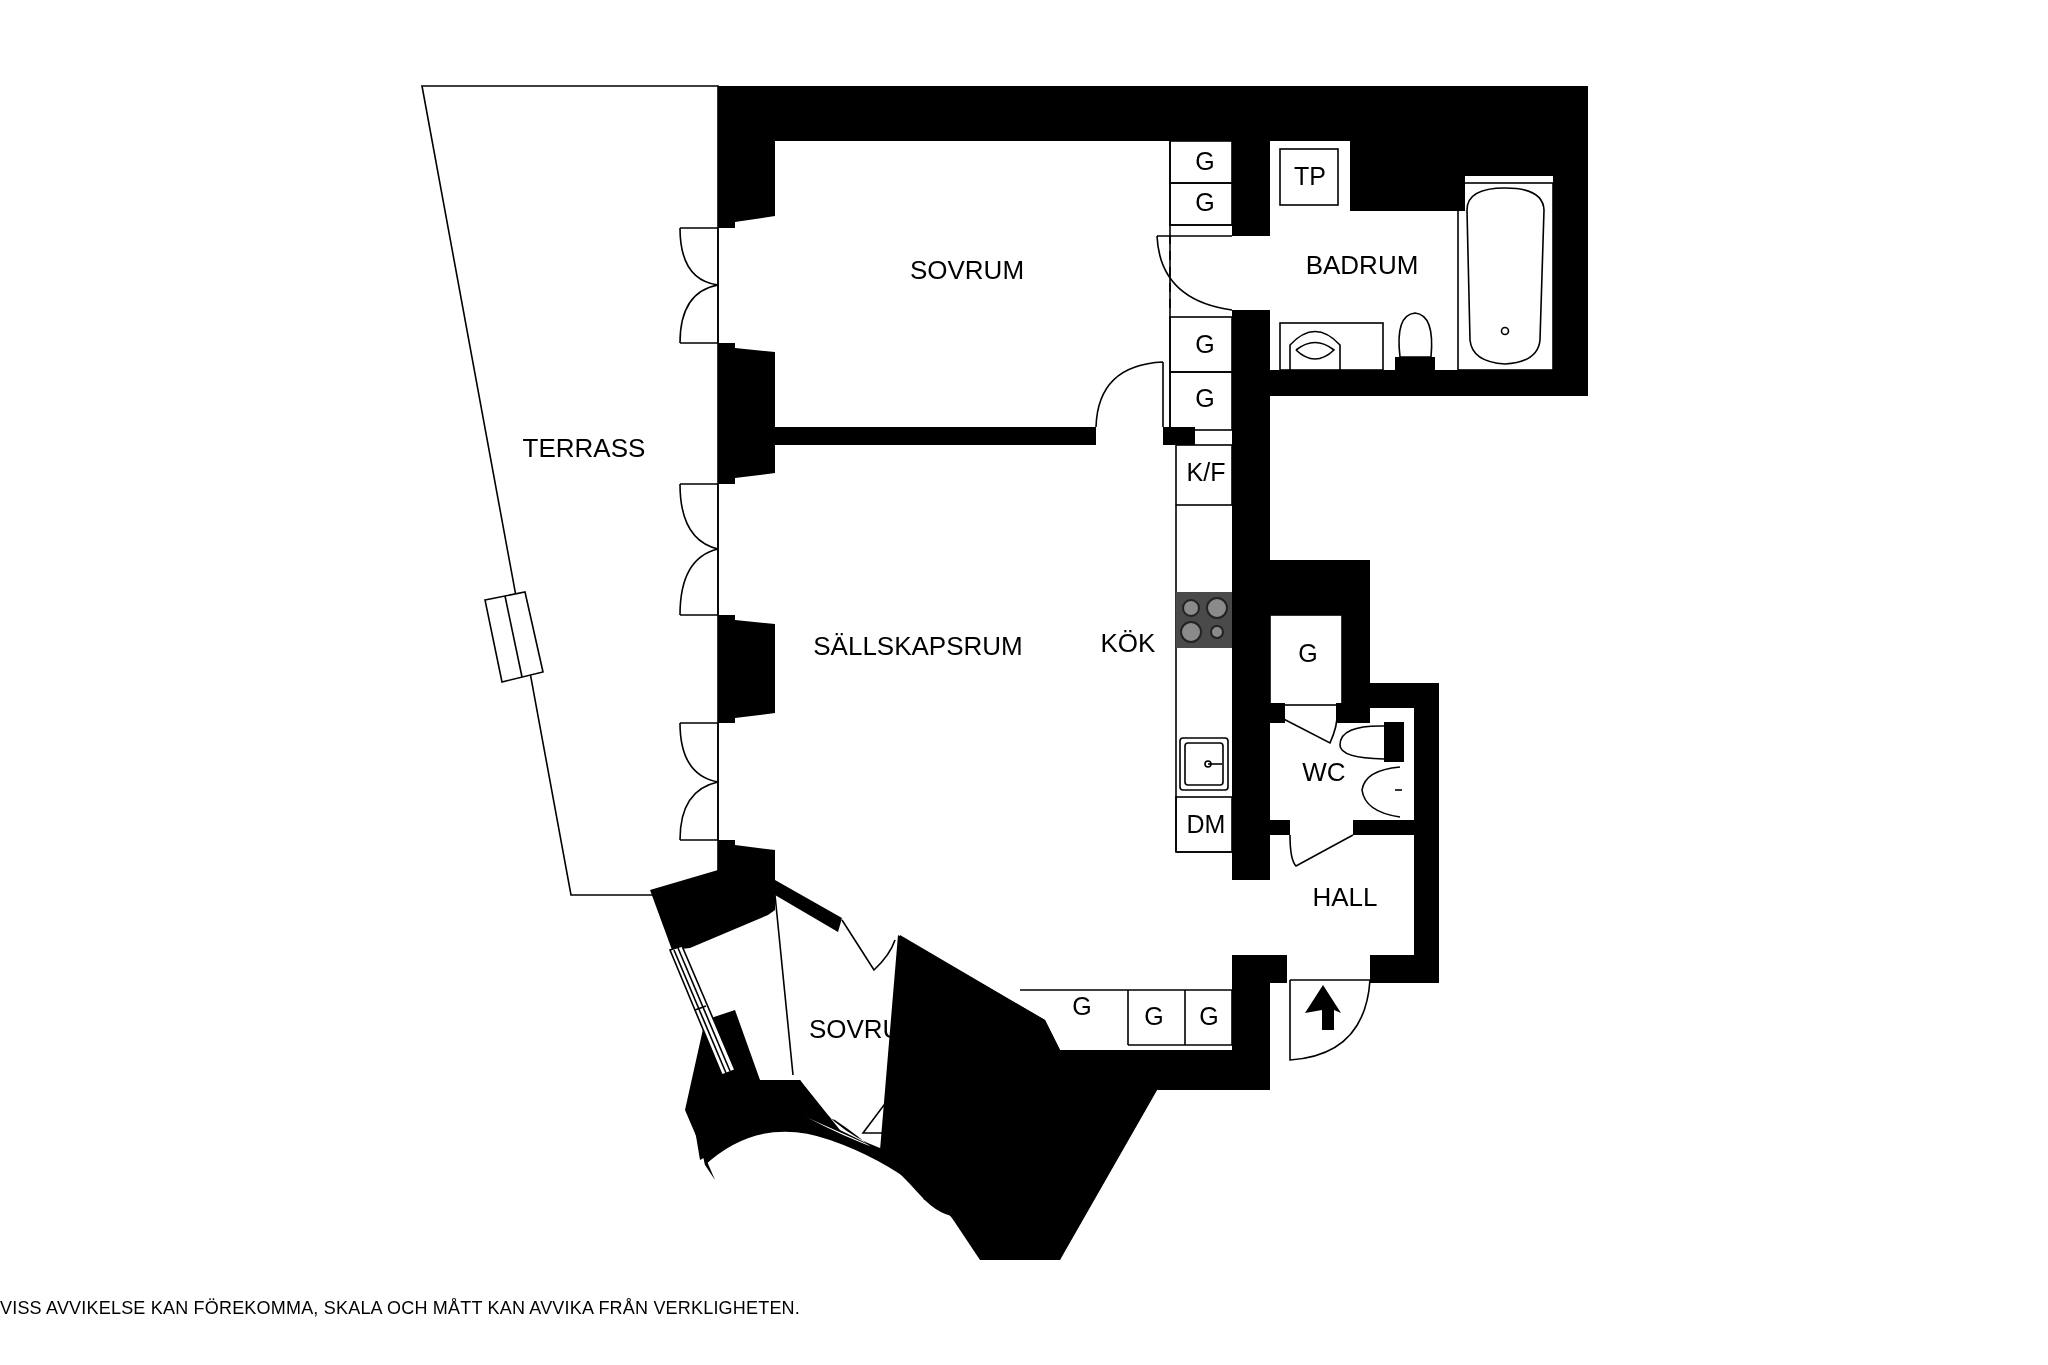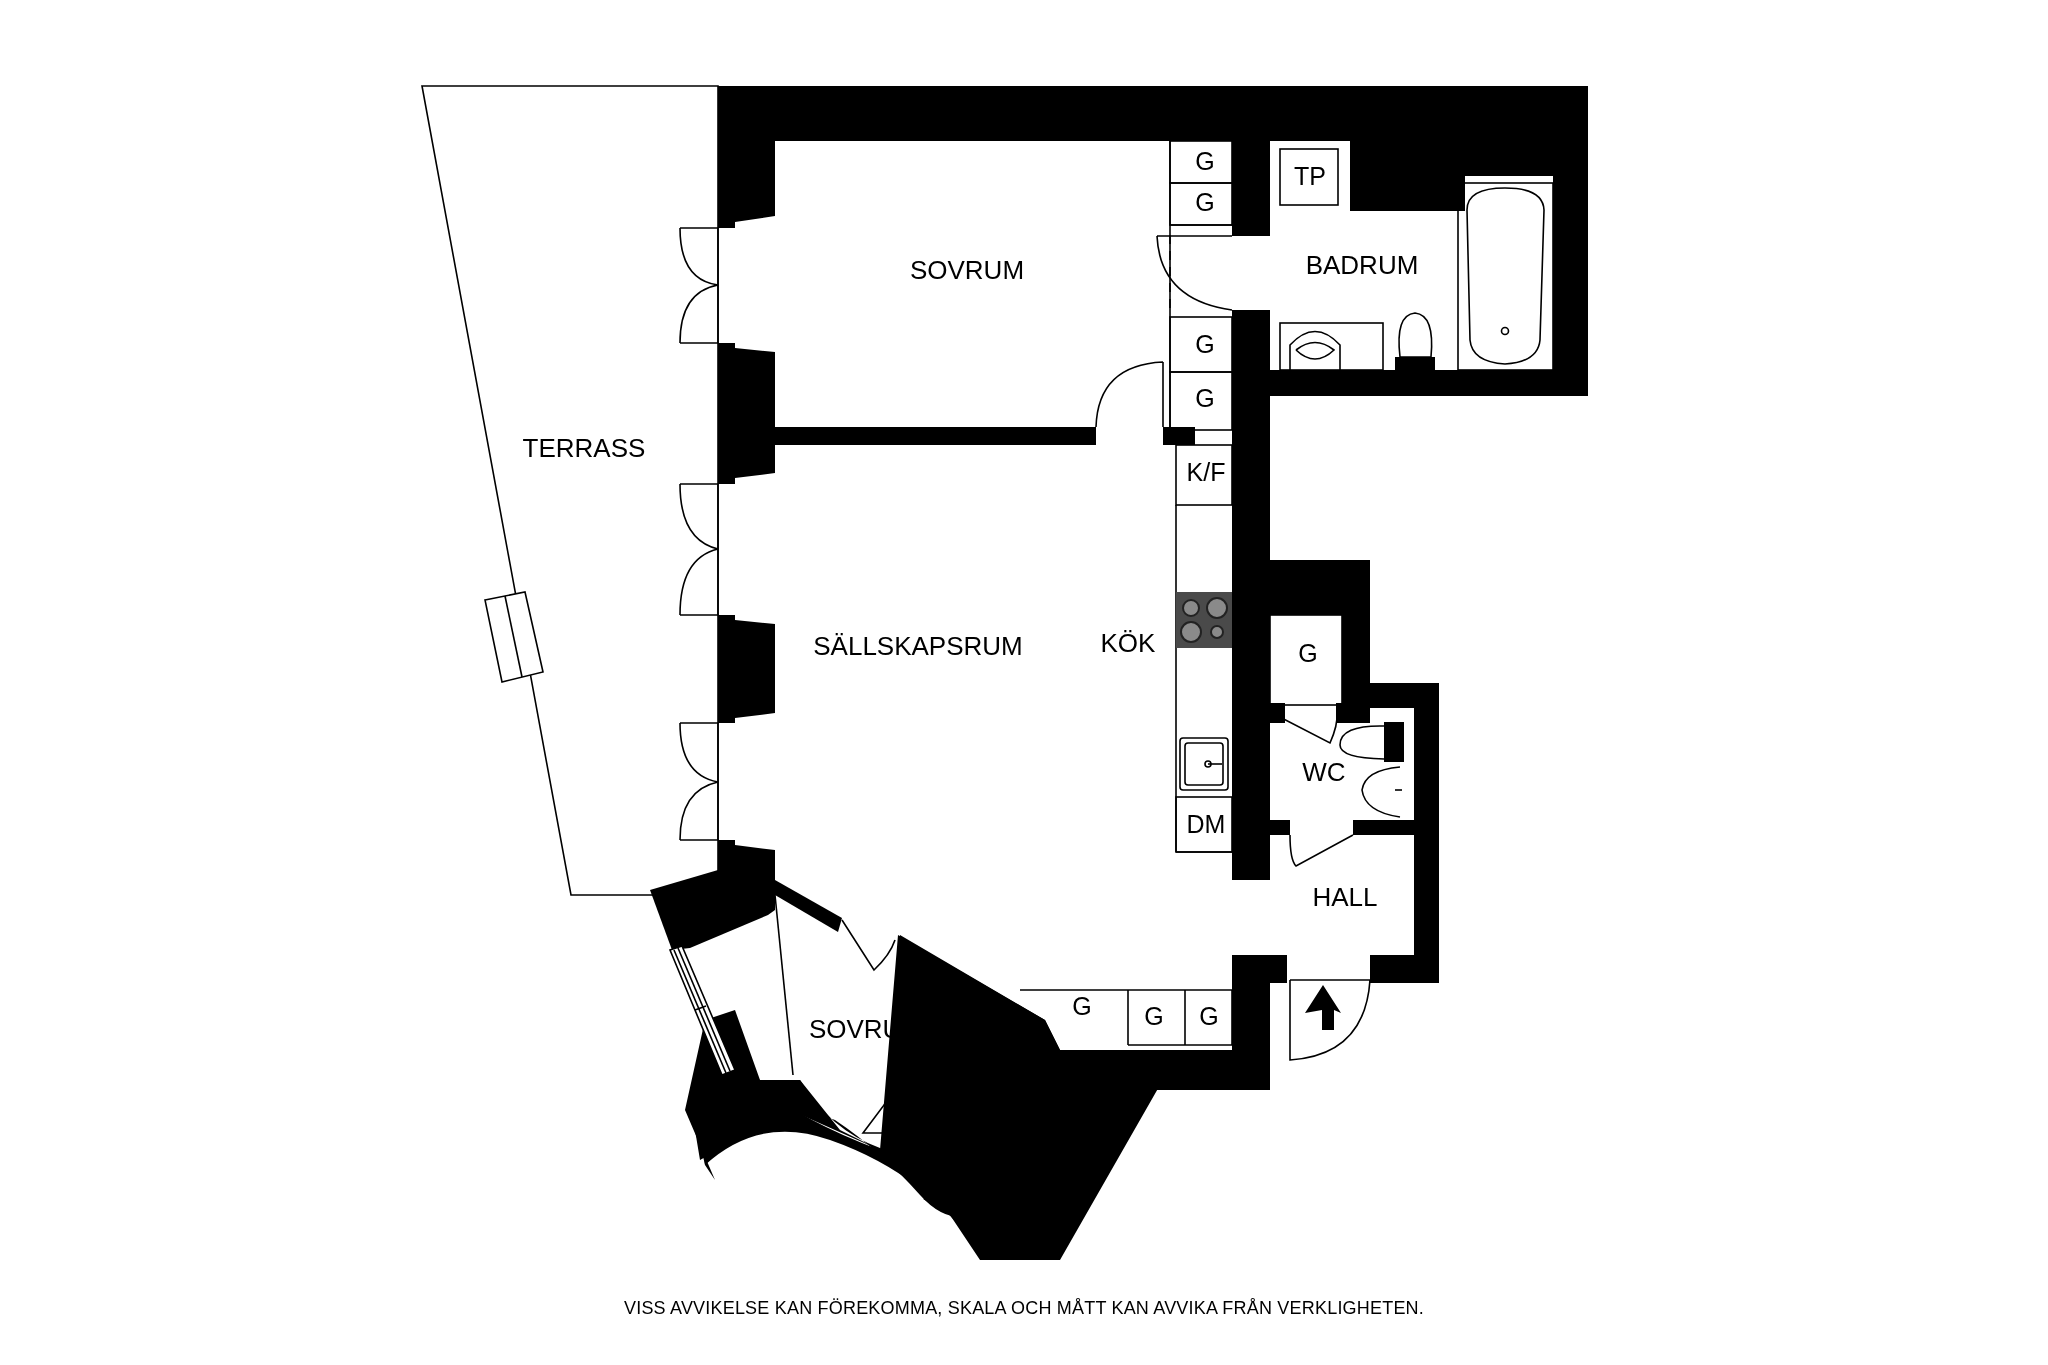--- a/index.html
+++ b/index.html
@@ -5,21 +5,21 @@
   html, body { margin: 0; padding: 0; background: #ffffff; }
   body { width: 2048px; height: 1365px; position: relative; overflow: hidden; font-family: "Liberation Sans", sans-serif; }
   #plan { position: absolute; left: 0; top: 0; width: 2048px; height: 1365px; }
   .wall { fill: #000000; }
   .thin { fill: none; stroke: #000000; stroke-width: 1.6; }
   .thin-w { fill: #ffffff; stroke: #000000; stroke-width: 1.6; }
   .dash { fill: none; stroke: #000000; stroke-width: 1.6; stroke-dasharray: 9 7; }
   .lbl { font-family: "Liberation Sans", sans-serif; font-size: 26px; fill: #000; text-anchor: middle; dominant-baseline: middle; }
   .lbl-s { font-family: "Liberation Sans", sans-serif; font-size: 25px; fill: #000; text-anchor: middle; dominant-baseline: middle; }
   .lbl-xs { font-family: "Liberation Sans", sans-serif; font-size: 17px; fill: #000; text-anchor: middle; dominant-baseline: middle; }
-  .disclaimer { position: absolute; left: 0; width: 2048px; top: 1298px; text-align: center; font-family: "Liberation Sans", sans-serif; font-size: 18px; color: #000; letter-spacing: 0.2px; }
+  .disclaimer { position: absolute; left: 0; width: 2048px; top: 1298px; font-family: "Liberation Sans", sans-serif; font-size: 18px; color: #000; letter-spacing: 0.2px; }
 </style>
 </head>
 <body>
 
 <svg id="plan" viewBox="0 0 2048 1365" xmlns="http://www.w3.org/2000/svg">
 
   <g>
     <polygon class="thin" points="422,86 718,86 718,895 571,895"></polygon>
 
     <g>

